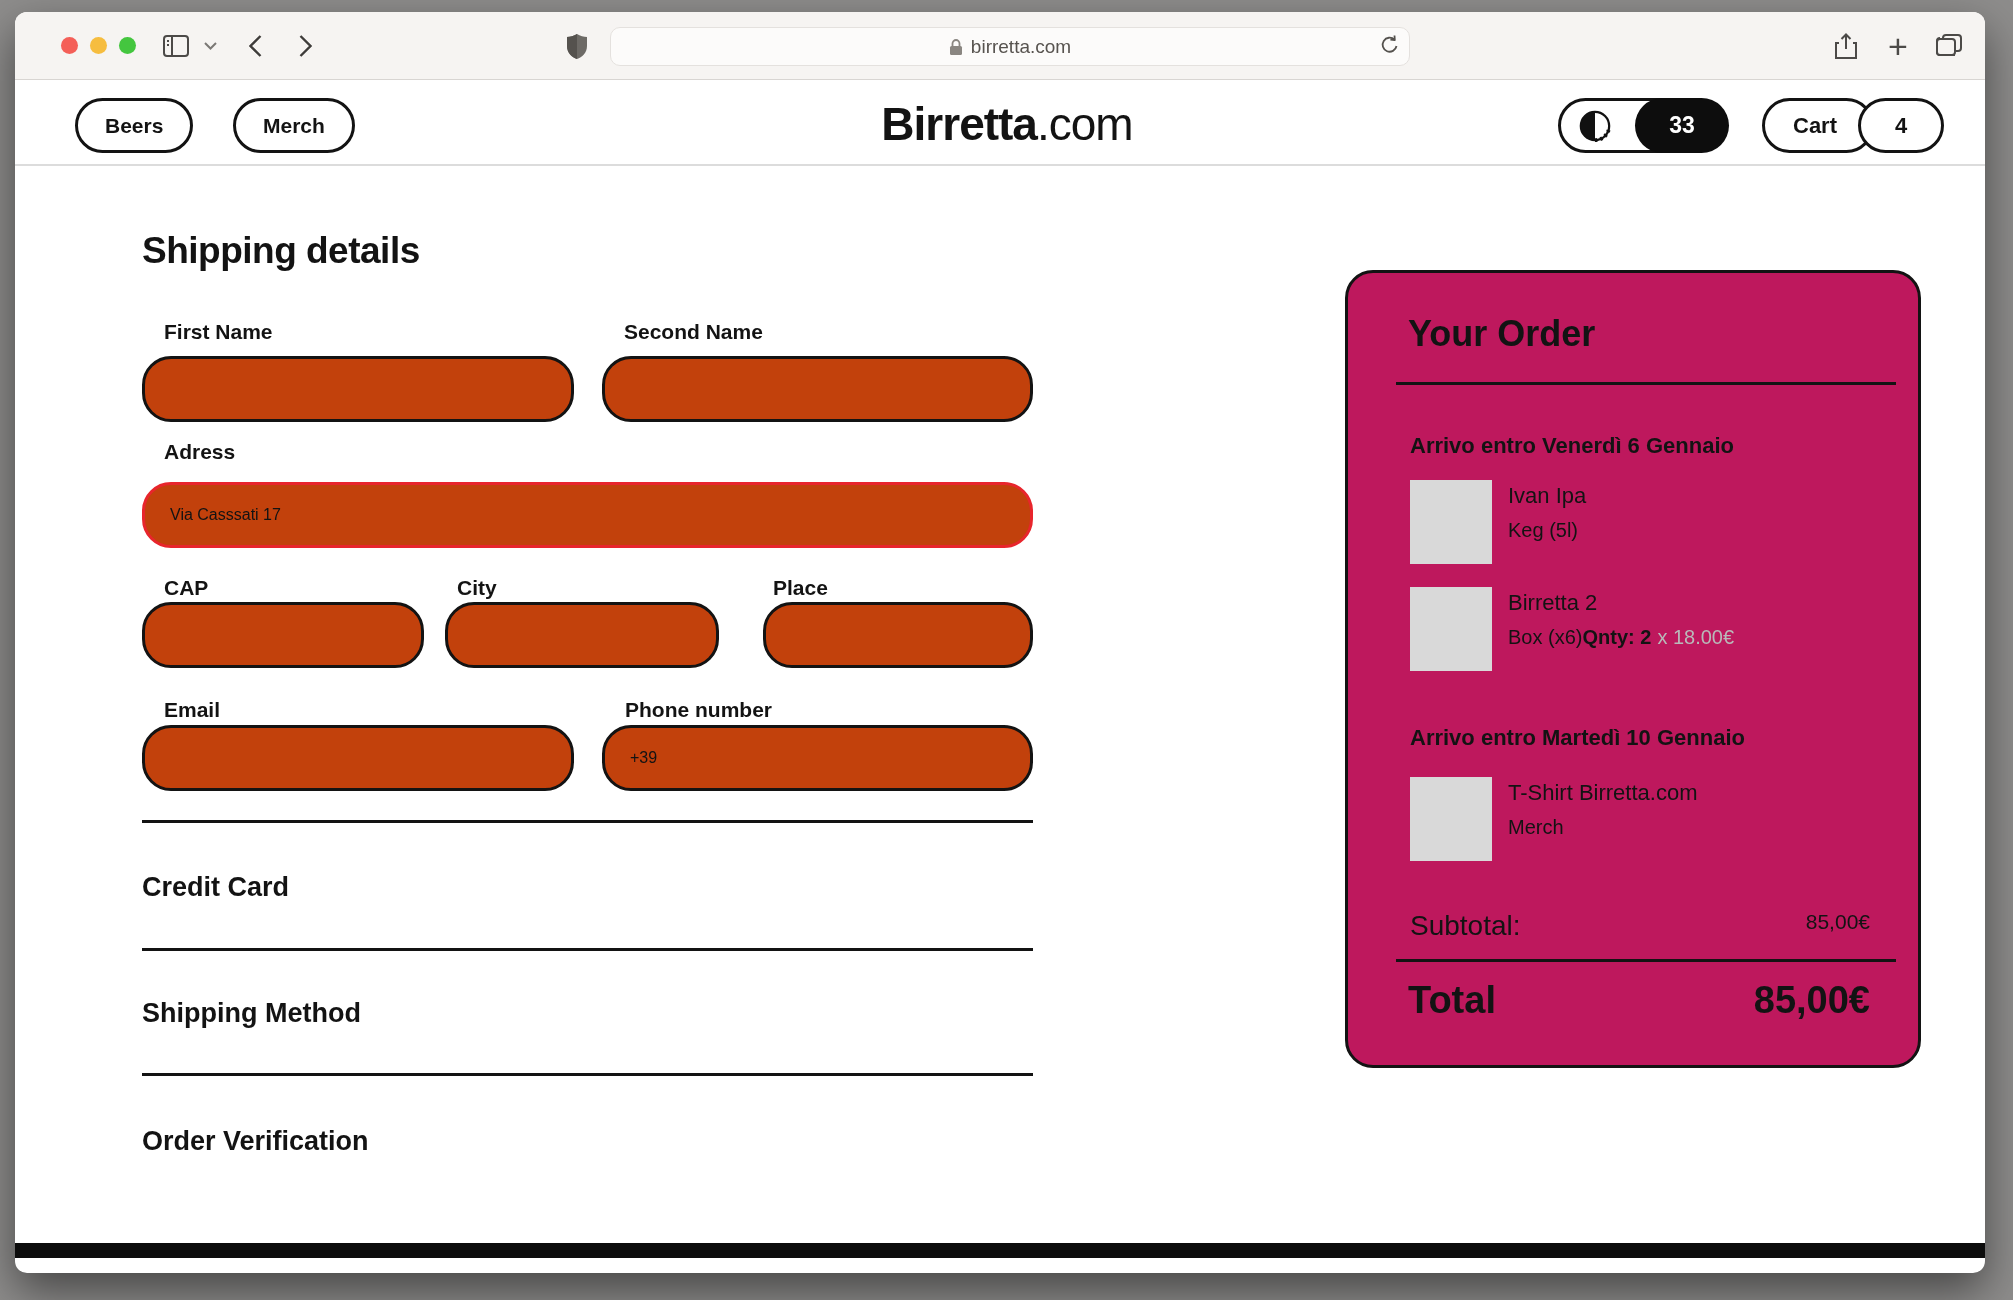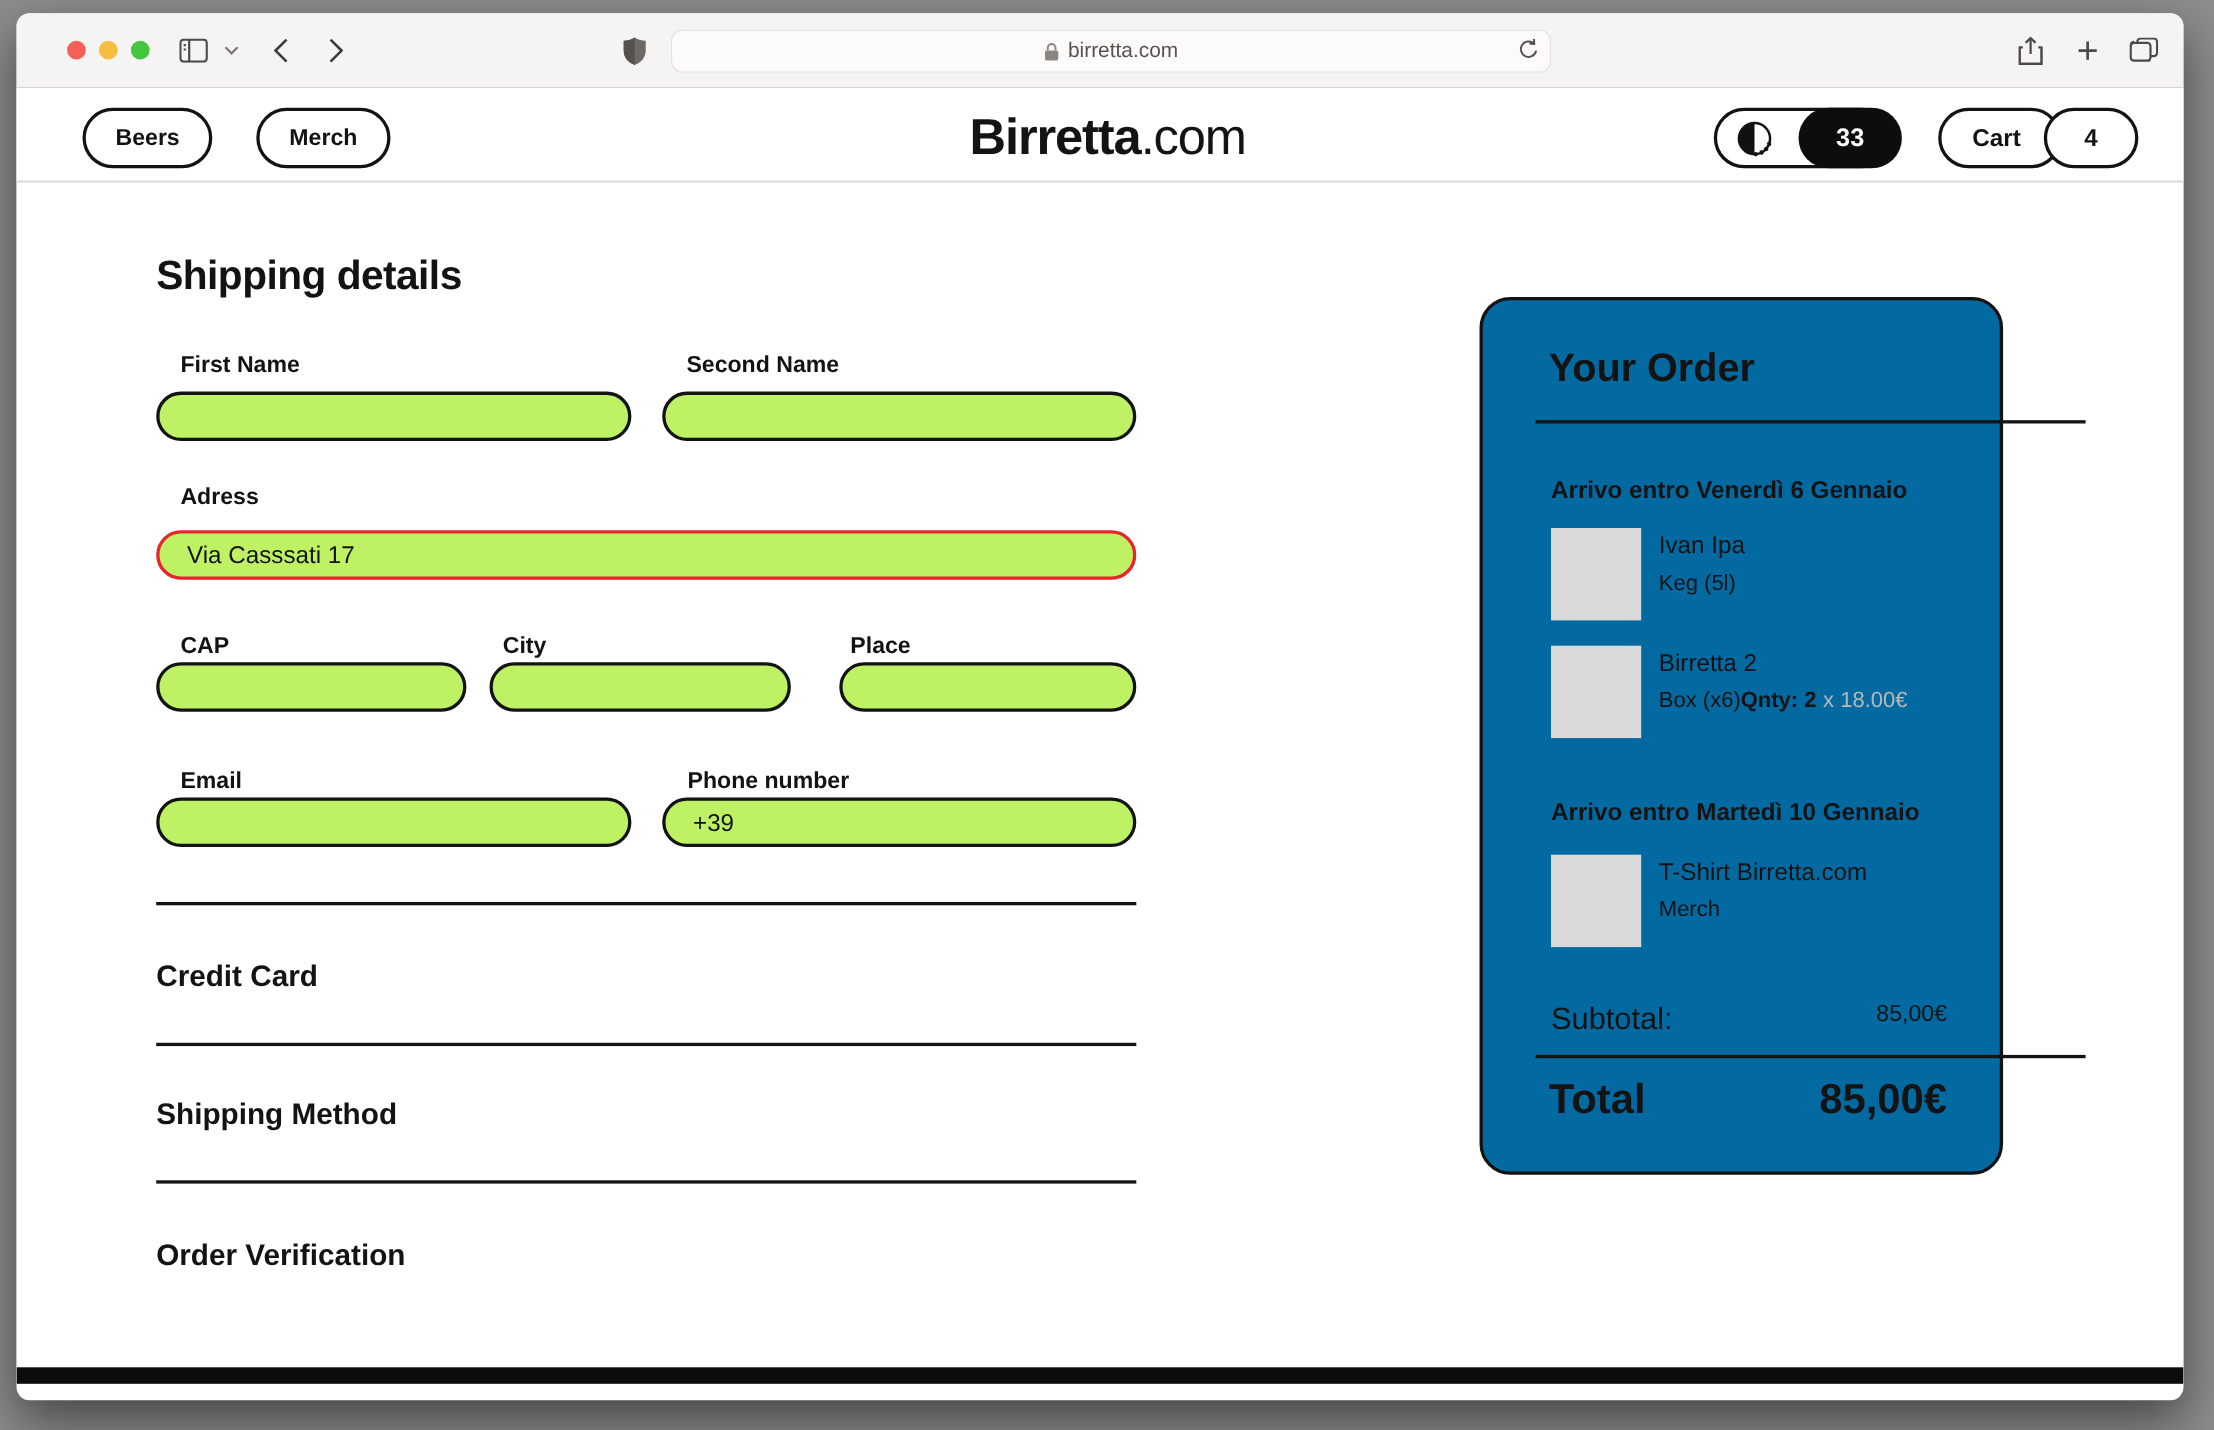--- a/index.html
+++ b/index.html
@@ -48,29 +48,29 @@
   .cart-pill { position:absolute; left:1747px; top:18px; width:112px; height:55px; border:3px solid #131313;
                border-radius:30px; background:#fff; font-size:22px; font-weight:700; display:flex;
                align-items:center; padding-left:28px; cursor:pointer; }
   .cart-count { position:absolute; left:1843px; top:18px; width:86px; height:55px; border:3px solid #131313;
                 border-radius:30px; background:#fff; font-size:22px; font-weight:700; display:flex;
                 align-items:center; justify-content:center; z-index:2; cursor:pointer; }
 
   
   .page-title { position:absolute; left:127px; top:150px; font-size:37px; font-weight:700; letter-spacing:-.5px; }
   .flabel { position:absolute; font-size:21px; font-weight:700; color:#131313; }
-  .pill { position:absolute; height:45px; border:3px solid #131313; border-radius:29px; background:#bef264;
-          font-family:"Liberation Sans",sans-serif; font-size:22px; color:#131313; padding:0 25px; outline:none; }
+  .pill { position:absolute; height:66px; border:3px solid #131313; border-radius:29px; background:#c2410c;
+          font-family:"Liberation Sans",sans-serif; font-size:16px; color:#131313; padding:0 25px; outline:none; }
   .pill.invalid { border-color:#e8252c; }
   .divider { position:absolute; left:127px; width:891px; height:3px; background:#131313; }
   .section-h { position:absolute; left:127px; font-size:27px; font-weight:700; }
 
   
-  .order { position:absolute; left:1330px; top:190px; width:476px; height:798px;
-           border:3px solid #131313; border-radius:28px; background:#0369a1;padding-left:17px; }
+  .order { position:absolute; left:1330px; top:190px; width:576px; height:798px;
+           border:3px solid #131313; border-radius:28px; background:#be185d;padding-left:17px; }
   .order .o-title { position:absolute; left:60px; top:40px; font-size:36px; font-weight:700; }
   .o-div { position:absolute; left:48px; width:500px; height:3px; background:#131313; }
   .o-heading { position:absolute; left:62px; font-size:22px; font-weight:700; }
   .o-thumb { position:absolute; left:62px; width:82px; height:84px; background:#d9d9d9; }
   .o-name { position:absolute; left:160px; font-size:22px; }
   .o-sub { position:absolute; left:160px; font-size:20px; }
   .o-subrow { position:absolute; left:160px; font-size:20px; white-space:nowrap; }
   .o-subrow .qty { font-weight:600; }
   .o-subrow .price { color:#b9b9b9; margin-left:6px; }
   .o-label { position:absolute; left:62px; font-size:28px; }

